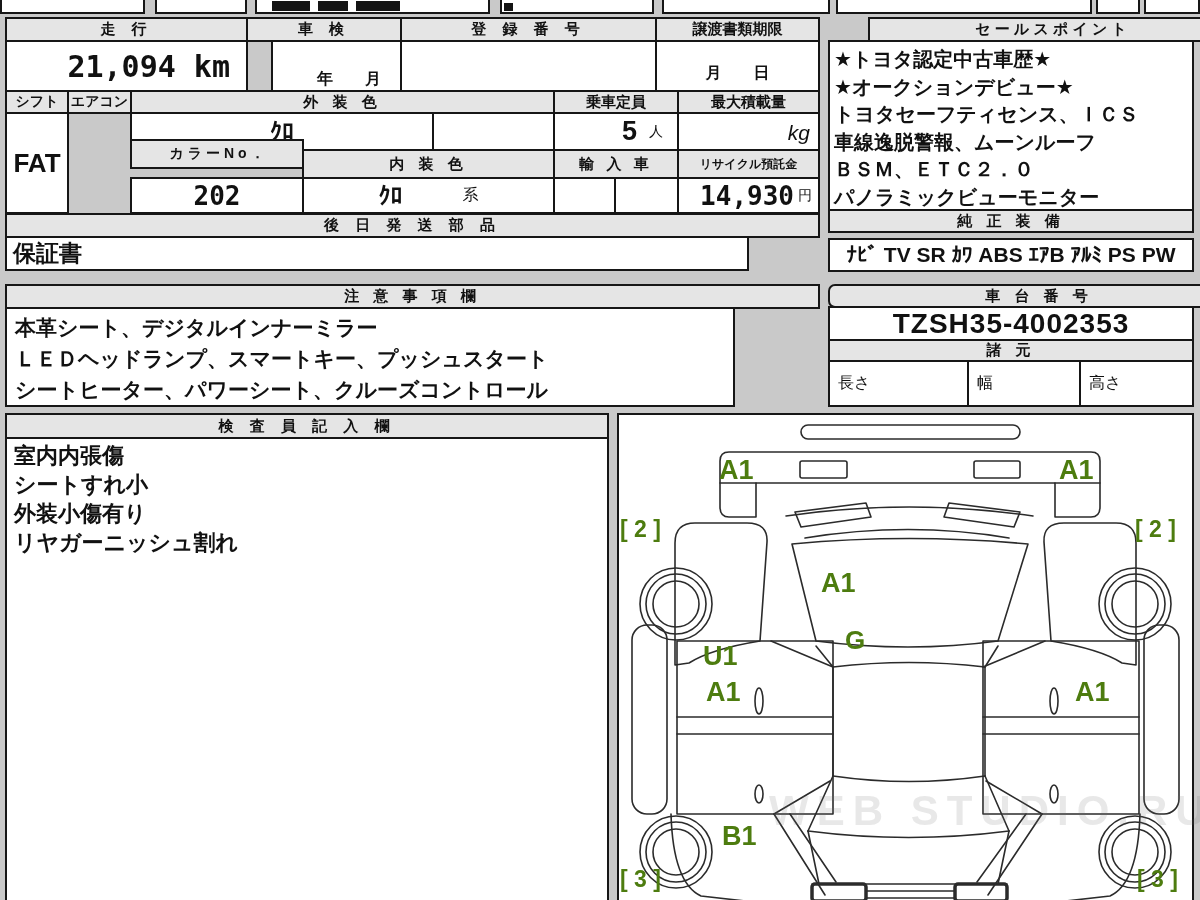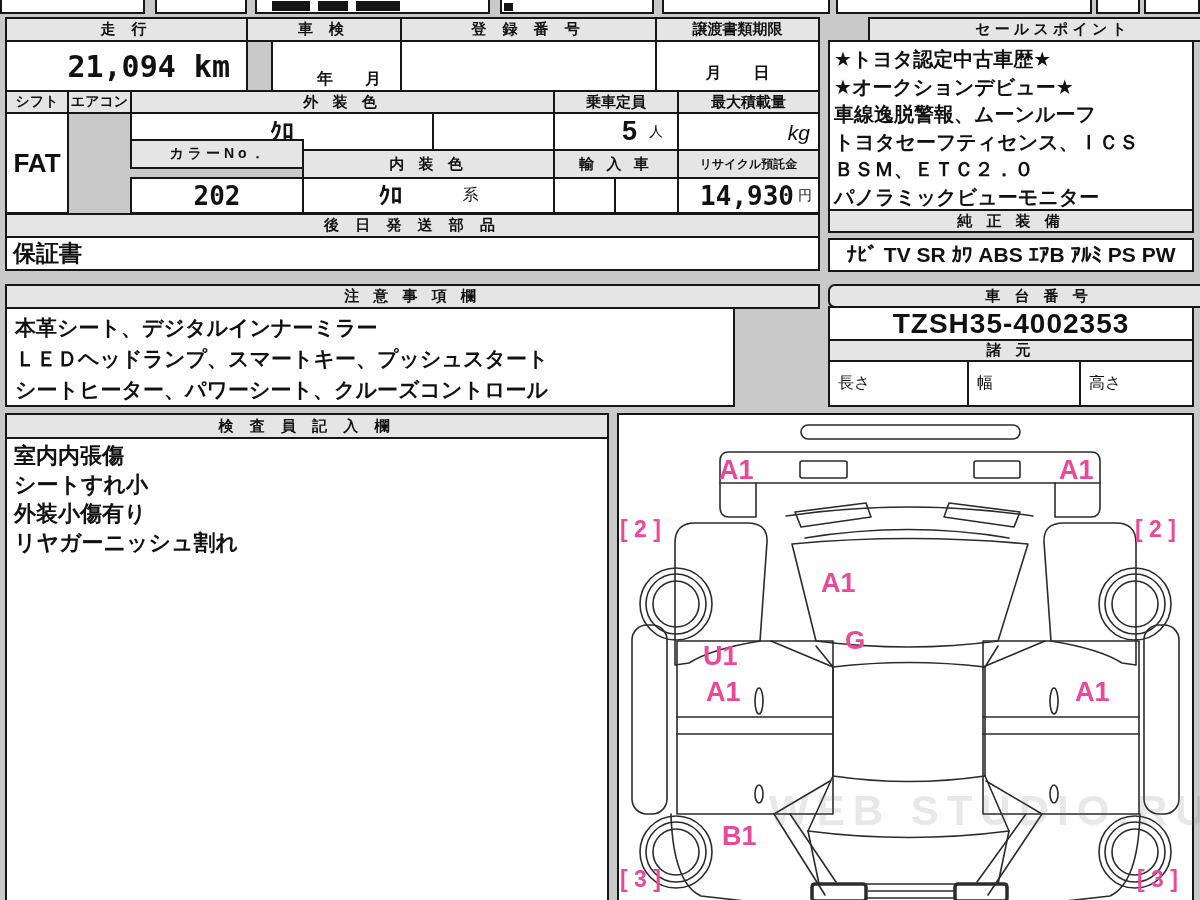--- a/index.html
+++ b/index.html
@@ -7,21 +7,21 @@
        font-family:"Liberation Sans","DejaVu Sans",sans-serif;color:#111;}
   .page{position:relative;width:1200px;height:900px;overflow:hidden;}
   .cell{position:absolute;box-sizing:border-box;background:#fff;border:2px solid #161616;}
   .hdr{background:#e5e5e5;display:flex;align-items:center;justify-content:center;
        font-weight:700;font-size:15px;white-space:nowrap;}
   .val{display:flex;align-items:center;}
   .big{font-weight:700;font-size:27px;}
   .cut{border-top:none;}
   .frag{position:absolute;background:#141414;}
   .txtlines{position:absolute;box-sizing:border-box;font-weight:700;}
-  .dlabel{position:absolute;font-weight:700;white-space:nowrap;color:#ec4899;}
+  .dlabel{position:absolute;font-weight:700;white-space:nowrap;color:#4d7c0f;}
   .wm{position:absolute;font-weight:700;color:rgba(110,110,110,0.16);letter-spacing:8px;font-size:42px;white-space:nowrap;}
 </style>
 </head>
 <body>
 
 <div class="page">
 
   <div class="cell cut" style="left:0;top:0;width:145px;height:14px;"></div>
   <div class="cell cut" style="left:155px;top:0;width:92px;height:14px;"></div>
   <div class="cell cut" style="left:255px;top:0;width:235px;height:14px;"></div>
@@ -74,29 +74,29 @@
     <span style="font-size:16px;margin-left:60px;">系</span>
   </div>
   <div class="cell" style="left:553px;top:177px;width:63px;height:37px;"></div>
   <div class="cell" style="left:614px;top:177px;width:65px;height:37px;"></div>
   <div class="cell val" style="left:677px;top:177px;width:143px;height:37px;justify-content:flex-end;padding-right:6px;">
     <span class="big" style="font-size:26px;font-family:'DejaVu Sans Mono','Liberation Mono',monospace;">14,930</span>
     <span style="font-size:14px;margin-left:4px;align-self:center;">円</span>
   </div>
 
   <div class="cell hdr" style="left:5px;top:213px;width:815px;height:25px;letter-spacing:6px;">後 日 発 送 部 品</div>
-  <div class="cell val" style="left:5px;top:236px;width:815px;height:35px;padding-left:6px;font-weight:700;font-size:23px;">保証書</div>
+  <div class="cell val" style="left:5px;top:236px;width:744px;height:35px;padding-left:6px;font-weight:700;font-size:23px;">保証書</div>
 
   <div class="cell hdr" style="left:868px;top:17px;width:366px;height:25px;">セ ー ル ス ポ イ ン ト</div>
   <div class="cell" style="left:828px;top:40px;width:366px;height:175px;">
     <div class="txtlines" style="left:4px;top:4px;width:358px;font-size:20px;line-height:27.5px;">
       <div>★トヨタ認定中古車歴★</div>
       <div>★オークションデビュー★</div>
+      <div>トヨタセーフティセンス、ＩＣＳ</div>
       <div>車線逸脱警報、ムーンルーフ</div>
-      <div>トヨタセーフティセンス、ＩＣＳ</div>
       <div>ＢＳＭ、ＥＴＣ２．０</div>
       <div>パノラミックビューモニター</div>
     </div>
   </div>
   <div class="cell hdr" style="left:828px;top:209px;width:366px;height:24px;letter-spacing:5px;">純 正 装 備</div>
   <div class="cell val" style="left:828px;top:238px;width:366px;height:34px;justify-content:center;font-weight:700;font-size:21px;white-space:nowrap;">ﾅﾋﾞ TV SR ｶﾜ ABS ｴｱB ｱﾙﾐ PS PW</div>
 
   <div class="cell hdr" style="left:5px;top:284px;width:815px;height:25px;letter-spacing:5px;">注 意 事 項 欄</div>
   <div class="cell" style="left:5px;top:307px;width:730px;height:100px;">
     <div class="txtlines" style="left:8px;top:3px;width:795px;font-size:21px;line-height:31px;">

